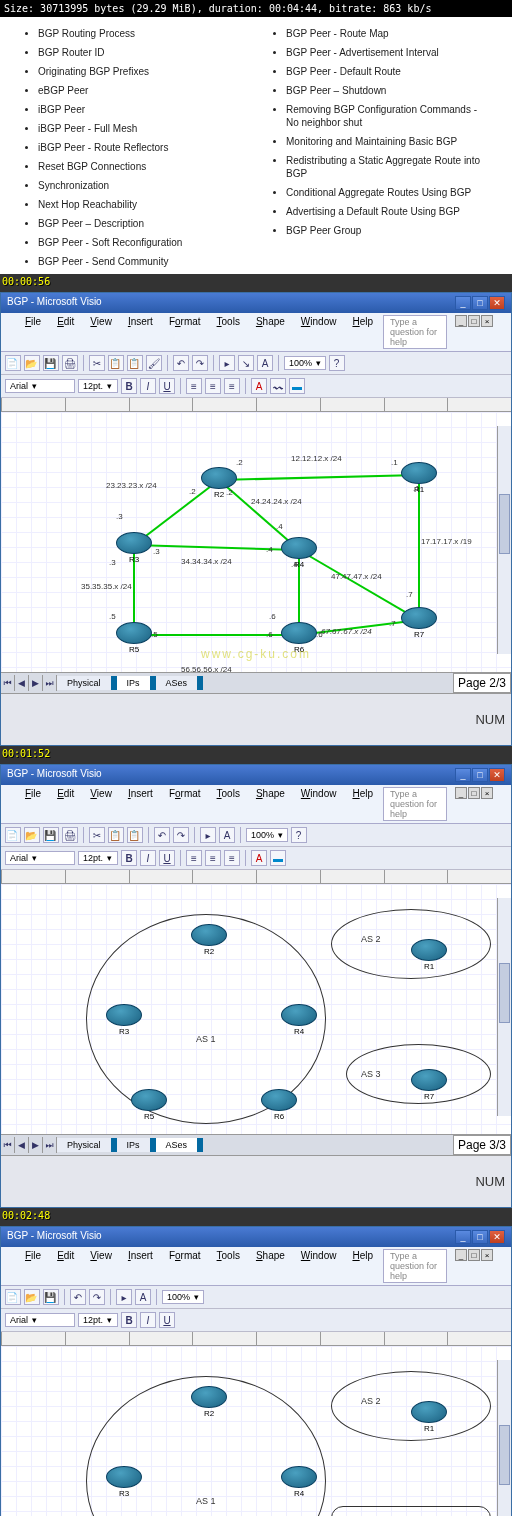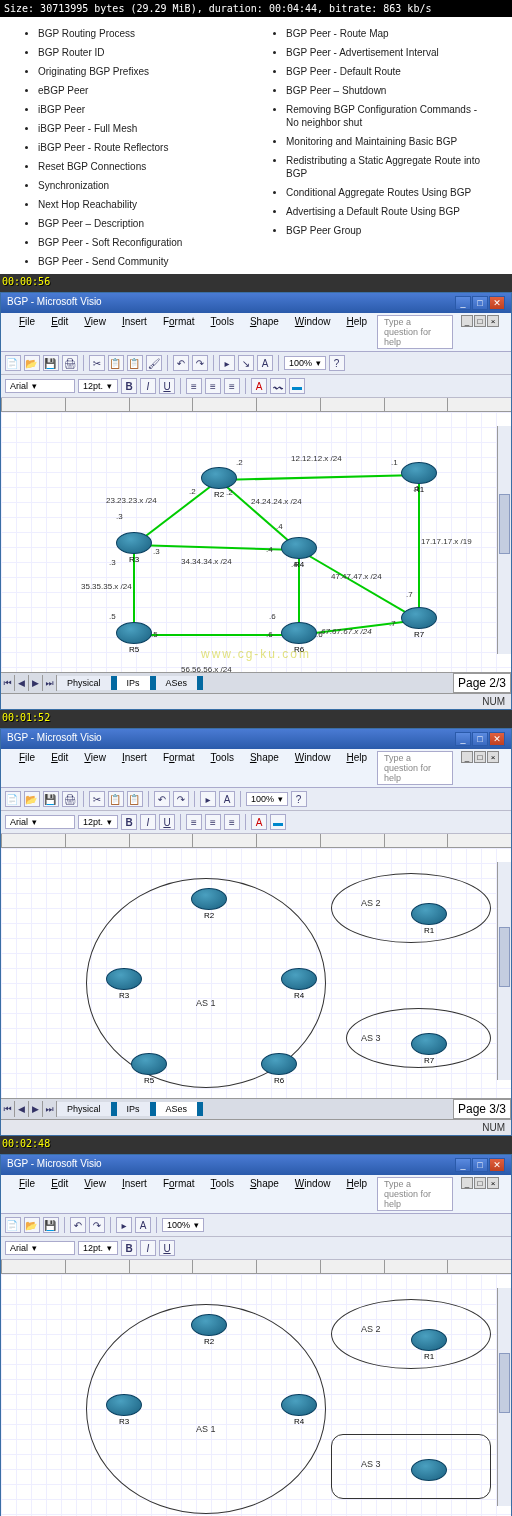--- a/index.html
+++ b/index.html
@@ -11,21 +11,21 @@
 .cols ul { list-style: disc; padding-left: 18px; flex:1; }
 .cols li { margin-bottom: 6px; line-height: 1.3; }
 .ts-bar { position: relative; height: 18px; background:#333; }
 .ts { position:absolute; left:2px; top:2px; color:#ff0; font-family: monospace; font-size: 10px; text-shadow: 1px 1px #000; }
 .wm { position:absolute; left:50%; transform:translateX(-50%); color:rgba(200,200,0,0.5); font-size:12px; letter-spacing:2px; font-family: Liberation Sans, sans-serif; z-index: 20; pointer-events:none;}
 .visio-window { width:100%; background:#e4e6ed; border:1px solid #3a6ea5; font-size: 9px; position:relative;}
 .titlebar { background: linear-gradient(#4a7bd4, #2a5aaa); color:#fff; padding: 3px 6px; display:flex; justify-content:space-between; align-items:flex-start; font-size:10px; }
 .titlebar .winbtns { display:flex; gap:1px;}
 .winbtn { width:16px; height:14px; background: linear-gradient(#5a8ae0,#3a6ac0); border:1px solid #2a5aaa; color:#fff; display:flex; align-items:center; justify-content:center; font-size:9px; cursor:pointer; }
 .winbtn.close { background: linear-gradient(#e06040,#c04020); }
-.menubar { background:#eef3fb; padding: 2px 12px; display:flex; gap:4px; font-size:10px; border-bottom:1px solid #aac; }
+.menubar { background:#eef3fb; padding: 2px 18px; display:flex; gap:4px; font-size:10px; border-bottom:1px solid #aac; }
 .menubar span { padding: 1px 6px; cursor:pointer; }
 .menubar span u { text-decoration: underline; }
 .q-box { margin-left:auto; background:#fff; border:1px solid #aac; color:#888; padding:1px 6px; font-size:9px; width:120px;}
 .winctl2 { display:flex; gap:1px; margin-left:4px; }
 .winctl2 div{ width:12px; height:12px; border:1px solid #888; background:#ddd; font-size:8px; display:flex;align-items:center;justify-content:center; cursor:pointer;}
 .toolbar { background:#e8ecf5; padding:3px 4px; display:flex; align-items:center; gap:3px; border-bottom:1px solid #bbc; font-size:9px;}
 .tbtn { width:16px; height:16px; border:1px solid #aac; background:#f4f6fb; display:flex; align-items:center; justify-content:center; cursor:pointer; font-size:10px; color:#336;}
 .tsep { width:1px; height:16px; background:#aac; margin:0 2px;}
 .tsel { background:#fff; border:1px solid #aac; padding:1px 4px; min-width:40px; display:flex; align-items:center; gap:4px; cursor:pointer;}
 .canvas { position:relative; background:#fff; overflow:hidden; }
@@ -40,21 +40,21 @@
 .net-lbl { position:absolute; font-size:8px; color:#333; white-space:nowrap; }
 .dot-lbl { position:absolute; font-size:8px; color:#333; }
 .as-shape { position:absolute; border:1px solid #333; border-radius: 50%; }
 .as-txt { position:absolute; font-size:9px; color:#333; }
 .tabs { display:flex; background:#d8dce5; border-top:1px solid #999; font-size:9px; align-items:center;}
 .tab { padding:2px 10px; border-right:6px solid #0369a1; background:#e8ecf5; cursor:pointer; }
 .tab.active { background:#fff; }
 .nav-btns { display:flex; }
 .nav-btns div{ width:14px; height:16px; border-right:1px solid #999; display:flex;align-items:center;justify-content:center; cursor:pointer; color:#336;}
 .page-ind { margin-left:auto; padding:2px 4px; font-size:12px; background:#fff; border:1px solid #999; }
-.statusbar { background:#e4e6ed; border-top:1px solid #999; padding:2px 6px; font-size:10px; display:flex; justify-content:flex-end; color:#333;}
+.statusbar { background:#e4e6ed; border-top:1px solid #999; padding:18px 6px; font-size:13px; display:flex; justify-content:flex-end; color:#333;}
 .scroll-v { position:absolute; right:0; top:14px; bottom:18px; width:14px; background:#e8ecf5; border-left:1px solid #999;}
 .scroll-thumb{ position:absolute; left:1px; right:1px; top:30%; height:60px; background:#c4cde0; border:1px solid #8a9ac0;}
 </style>
 </head>
 <body>
 
 <div class="meta">
   <div>Size: 30713995 bytes (29.29 MiB), duration: 00:04:44, bitrate: 863 kb/s</div>
 </div>
 
@@ -218,21 +218,21 @@
       </div>
       <div class="router" style="left: 280px; top: 210px;">
         <div class="icon"></div>
         <div class="lbl">R6</div>
       </div>
       <div class="router" style="left: 400px; top: 195px;">
         <div class="icon"></div>
         <div class="lbl">R7</div>
       </div>
       <span class="net-lbl" style="left: 290px; top: 42px;">12.12.12.x /24</span>
-      <span class="net-lbl" style="left: 105px; top: 84px;">23.23.23.x /24</span>
+      <span class="net-lbl" style="left: 105px; top: 69px;">23.23.23.x /24</span>
       <span class="net-lbl" style="left: 250px; top: 85px;">24.24.24.x /24</span>
       <span class="net-lbl" style="left: 180px; top: 145px;">34.34.34.x /24</span>
       <span class="net-lbl" style="left: 80px; top: 170px;">35.35.35.x /24</span>
       <span class="net-lbl" style="left: 330px; top: 160px;">47.47.47.x /24</span>
       <span class="net-lbl" style="left: 180px; top: 225px; margin-top: 28px;">56.56.56.x /24</span>
       <span class="net-lbl" style="left: 320px; top: 215px; font-style: italic;">67.67.67.x /24</span>
       <span class="net-lbl" style="left: 420px; top: 125px;">17.17.17.x /19</span>
       <span class="dot-lbl" style="left: 235px; top: 46px;">.2</span>
       <span class="dot-lbl" style="left: 390px; top: 46px;">.1</span>
       <span class="dot-lbl" style="left: 188px; top: 75px;">.2</span>

